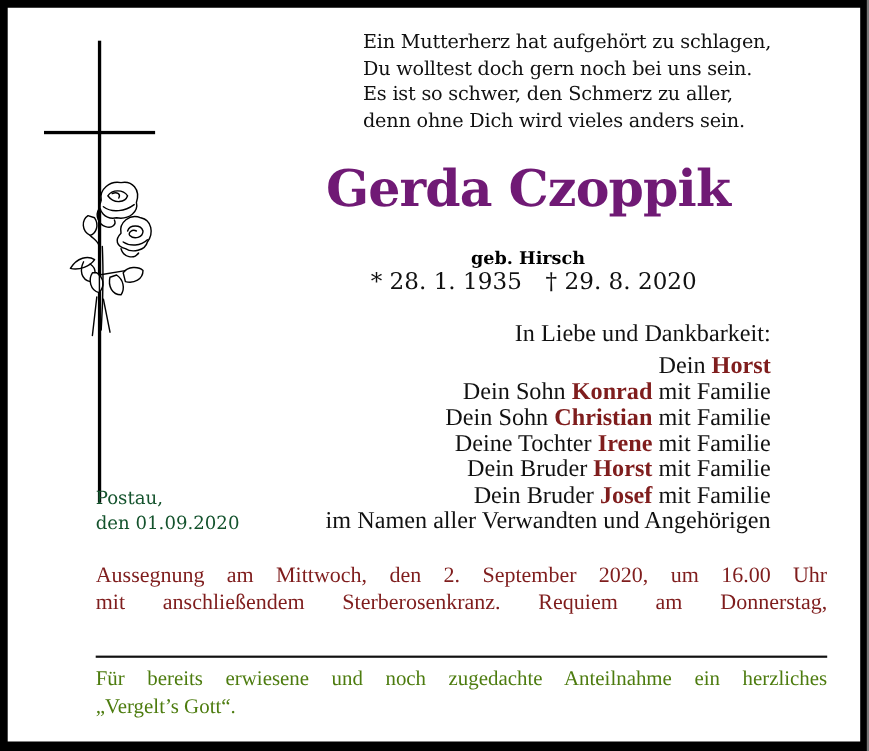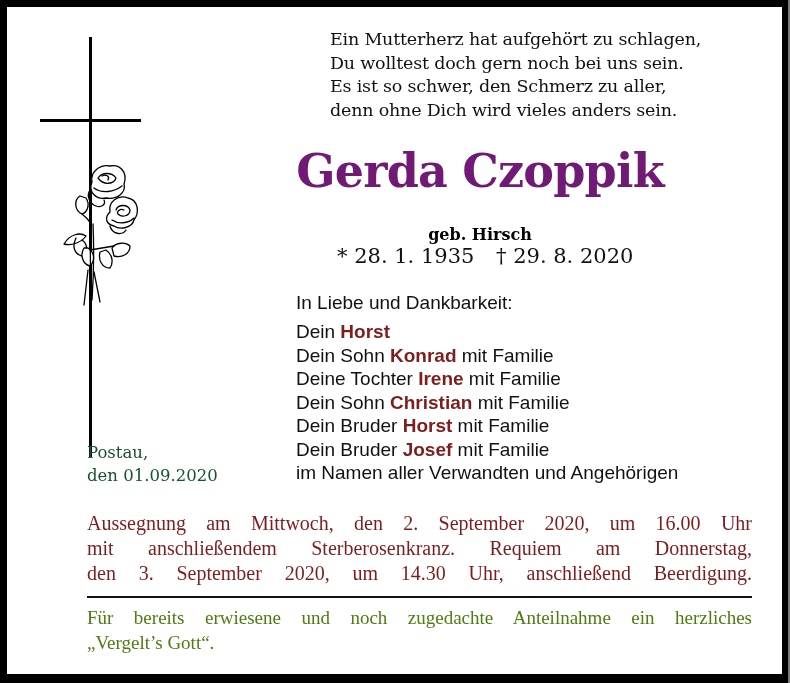--- a/index.html
+++ b/index.html
@@ -95,24 +95,25 @@
       line-height: 24px;
       color: #111;
       white-space: nowrap;
     }
     .date-birth { left: 337px; }
     .date-death { left: 496px; }
     
     .mourners {
       position: absolute;
       left: 296px; top: 291px;
-      font-family: Liberation Sans, sans-serif;
-      font-size: 19px;
+      font-family: Liberation Serif, serif;
+      font-size: 22px;
       color: #111;
       white-space: nowrap;
+      text-align: right;
     }
     .mourners .intro {
       line-height: 24px;
       margin-bottom: 5px;
     }
     .mourners .row {
       line-height: 23.5px;
     }
     .mourners b { font-weight: bold; color: #7f1d1d; }
     
@@ -210,36 +211,35 @@
 
 <div class="name">Gerda Czoppik</div>
 <div class="maiden">geb. Hirsch</div>
 <div class="dates date-birth">* 28. 1. 1935</div>
 <div class="dates date-death">† 29. 8. 2020</div>
 
 <div class="mourners">
   <div class="intro">In Liebe und Dankbarkeit:</div>
   <div class="row"><span>Dein </span><b>Horst</b><span></span></div>
   <div class="row"><span>Dein Sohn </span><b>Konrad</b><span> mit Familie</span></div>
+  <div class="row"><span>Dein Sohn </span><b>Christian</b><span> mit Familie</span></div>
   <div class="row"><span>Deine Tochter </span><b>Irene</b><span> mit Familie</span></div>
-  <div class="row"><span>Dein Sohn </span><b>Christian</b><span> mit Familie</span></div>
   <div class="row"><span>Dein Bruder </span><b>Horst</b><span> mit Familie</span></div>
   <div class="row"><span>Dein Bruder </span><b>Josef</b><span> mit Familie</span></div>
   <div class="row"><span>im Namen aller Verwandten und Angehörigen</span><b></b><span></span></div>
 </div>
 
 <div class="place">
   <div>Postau,</div>
   <div>den 01.09.2020</div>
 </div>
 
 <div class="service">
   <div>Aussegnung am Mittwoch, den 2. September 2020, um 16.00 Uhr</div>
   <div>mit anschließendem Sterberosenkranz. Requiem am Donnerstag,</div>
-  <div>den 3. September 2020, um 14.30 Uhr, anschließend Beerdigung.</div>
 </div>
 
 <div class="separator"></div>
 
 <div class="thanks">
   <div class="l1">Für bereits erwiesene und noch zugedachte Anteilnahme ein herzliches</div>
   <div>„Vergelt’s Gott“.</div>
 </div>
 
 </body></html>

